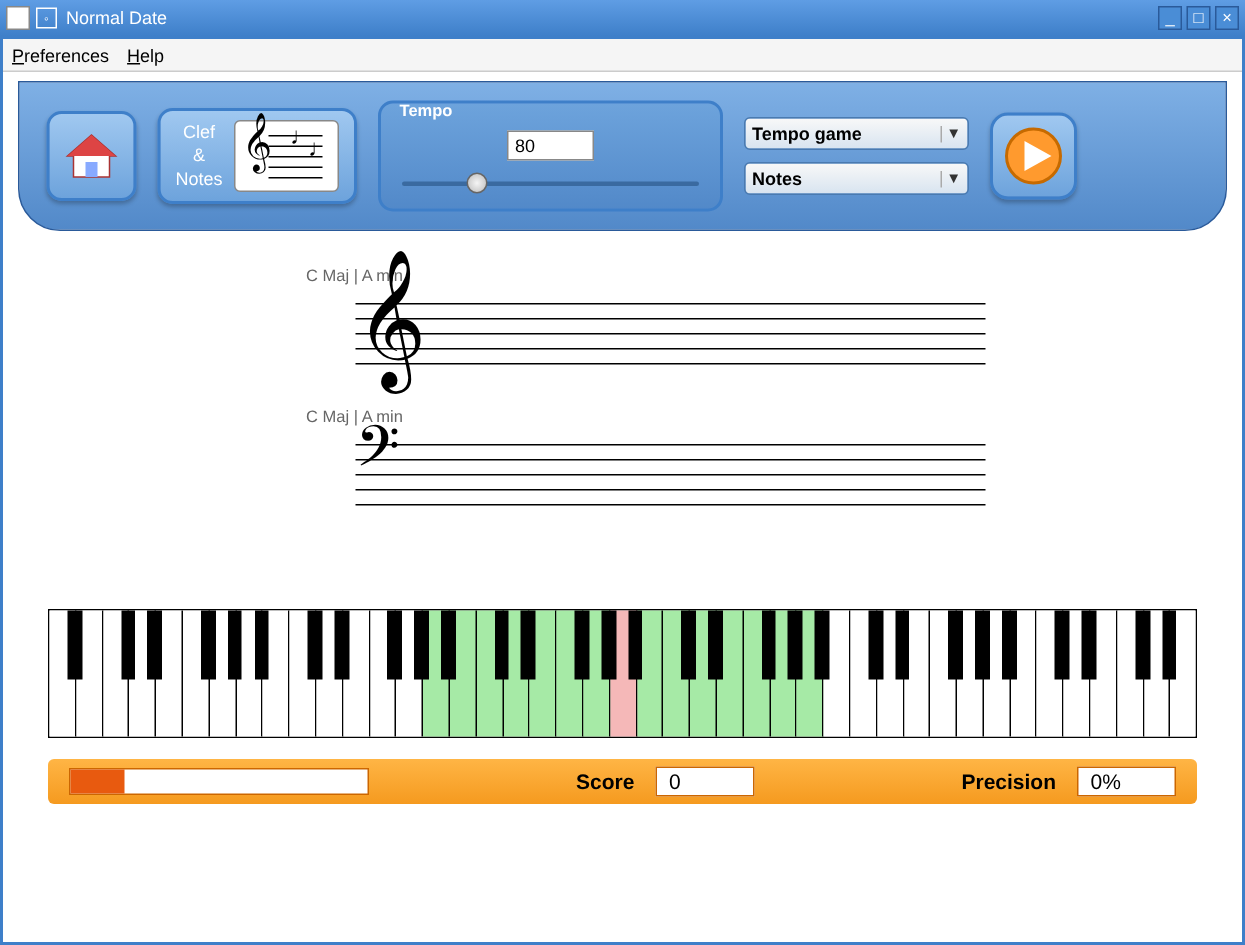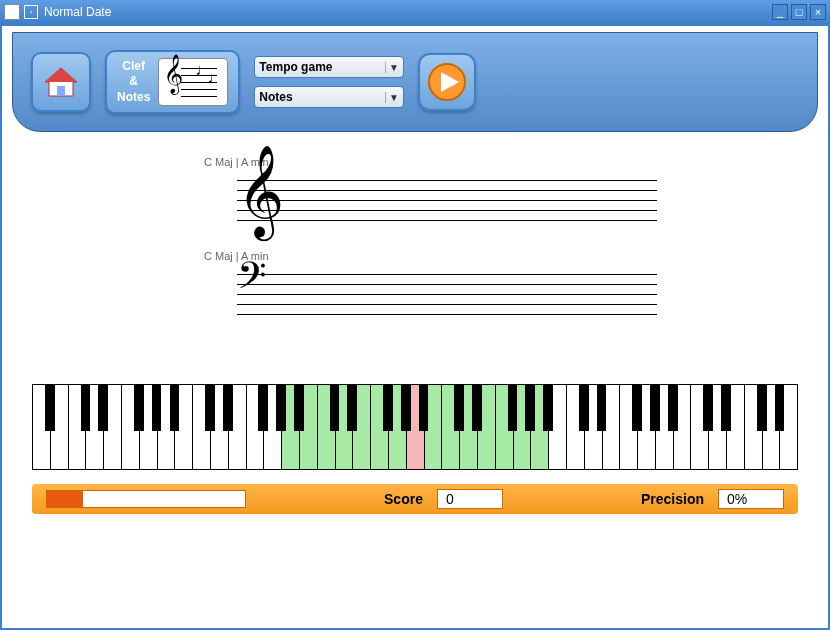--- a/index.html
+++ b/index.html
@@ -11,21 +11,21 @@
 .titlebar .winbtn{width:16px;height:16px;background:#4a8dd6;border:1px solid #2a5a9a;color:#fff;font-size:11px;display:flex;align-items:center;justify-content:center;margin-left:3px;cursor:pointer}
 .inner{border:2px solid #3e7fc9;height:606px;background:#fff}
 .menubar{height:22px;background:#f5f5f5;border-bottom:1px solid #ccc;display:flex;align-items:center;padding:0 6px;font-size:12px}
 .menubar span{margin-right:12px;cursor:pointer}
 .menubar span u{text-decoration:underline}
 .toolbar{margin:6px 10px 0;height:100px;background:linear-gradient(#7fb0e5,#5289c9);border-radius:0 0 28px 28px;display:flex;align-items:center;padding:0 18px;gap:14px;border:1px solid #2a5a9a}
 .btn3d{background:linear-gradient(#a0c8f0,#6da3dc);border:2px solid #3e7fc9;border-radius:10px;box-shadow:0 2px 3px rgba(0,0,0,.25);display:flex;align-items:center;justify-content:center;cursor:pointer}
 .home{width:60px;height:60px}
 .home svg{width:40px;height:40px}
 .clef-panel{display:flex;align-items:center;gap:8px}
-.clef-lbl{color:#fff;font-size:12px;text-align:center;font-weight:bold;line-height:1.3}
+.clef-lbl{color:#fff;font-size:12px;text-align:center;font-weight:normal;line-height:1.3}
 .clef-img{width:70px;height:48px;background:#fff;border:1px solid #888;border-radius:4px;position:relative;padding:6px}
 .mini-staff{position:relative;height:100%}
 .mini-staff .line{position:absolute;left:16px;right:4px;height:1px;background:#000}
 .tempo-box{background:linear-gradient(#6da3dc,#5289c9);border:2px solid #3e7fc9;border-radius:10px;padding:4px 14px 10px;width:230px;position:relative}
 .tempo-box legend{color:#fff;font-size:11px;font-weight:bold;position:absolute;top:-1px;left:12px;background:transparent}
 .tempo-input{width:58px;height:20px;margin:14px auto 8px;display:block;text-align:left;padding:0 4px;font-size:12px;border:1px solid #888}
 .slider{position:relative;height:14px}
 .slider .track{position:absolute;top:6px;left:0;right:0;height:3px;background:#3a6aa0;border-radius:2px}
 .slider .thumb{position:absolute;top:0;left:25%;width:14px;height:14px;background:radial-gradient(#f5f5f5,#bbb);border:1px solid #666;border-radius:50%;transform:translateX(-50%);cursor:pointer}
 .selects{display:flex;flex-direction:column;gap:8px;width:150px}
@@ -58,20 +58,24 @@
 <div class="titlebar">
   <div class="ico">♪</div>
   <div class="ico2">◦</div>
   <div class="title">Normal Date</div>
   <div class="winbtn">_</div>
   <div class="winbtn">□</div>
   <div class="winbtn">×</div>
 </div>
 
 <div class="inner">
+<div class="menubar">
+  <span><u>P</u>references</span>
+  <span><u>H</u>elp</span>
+</div>
 
 <div class="toolbar">
   <div class="btn3d home">
     <svg viewBox="0 0 40 40">
       <polygon points="20,6 36,20 32,20 32,34 8,34 8,20 4,20" fill="#fff" stroke="#a33" stroke-width="1"></polygon>
       <polygon points="20,6 36,20 4,20" fill="#d44"></polygon>
       <rect x="16" y="24" width="8" height="10" fill="#8af"></rect>
     </svg>
   </div>
   <div class="clef-panel btn3d" style="padding:6px 10px">
@@ -86,20 +90,28 @@
         <div class="line" style="top:30%"></div>
         <div class="line" style="top:50%"></div>
         <div class="line" style="top:70%"></div>
         <div class="line" style="top:90%"></div>
         <span style="position:absolute;left:-2px;top:-10px;font-size:34px;font-family:serif">𝄞</span>
         <span style="position:absolute;left:30px;top:-4px;font-size:16px">♩</span>
         <span style="position:absolute;left:42px;top:4px;font-size:16px">♩</span>
       </div>
     </div>
   </div>
+  <fieldset class="tempo-box">
+    <legend>Tempo</legend>
+    <input class="tempo-input" value="80" style="">
+    <div class="slider">
+      <div class="track"></div>
+      <div class="thumb"></div>
+    </div>
+  </fieldset>
   <div class="selects">
     <div class="sel">
       <span>Tempo game</span>
           <span class="arr">▼</span>
     </div>
     <div class="sel">
       <span>Notes</span>
           <span class="arr">▼</span>
     </div>
   </div>

